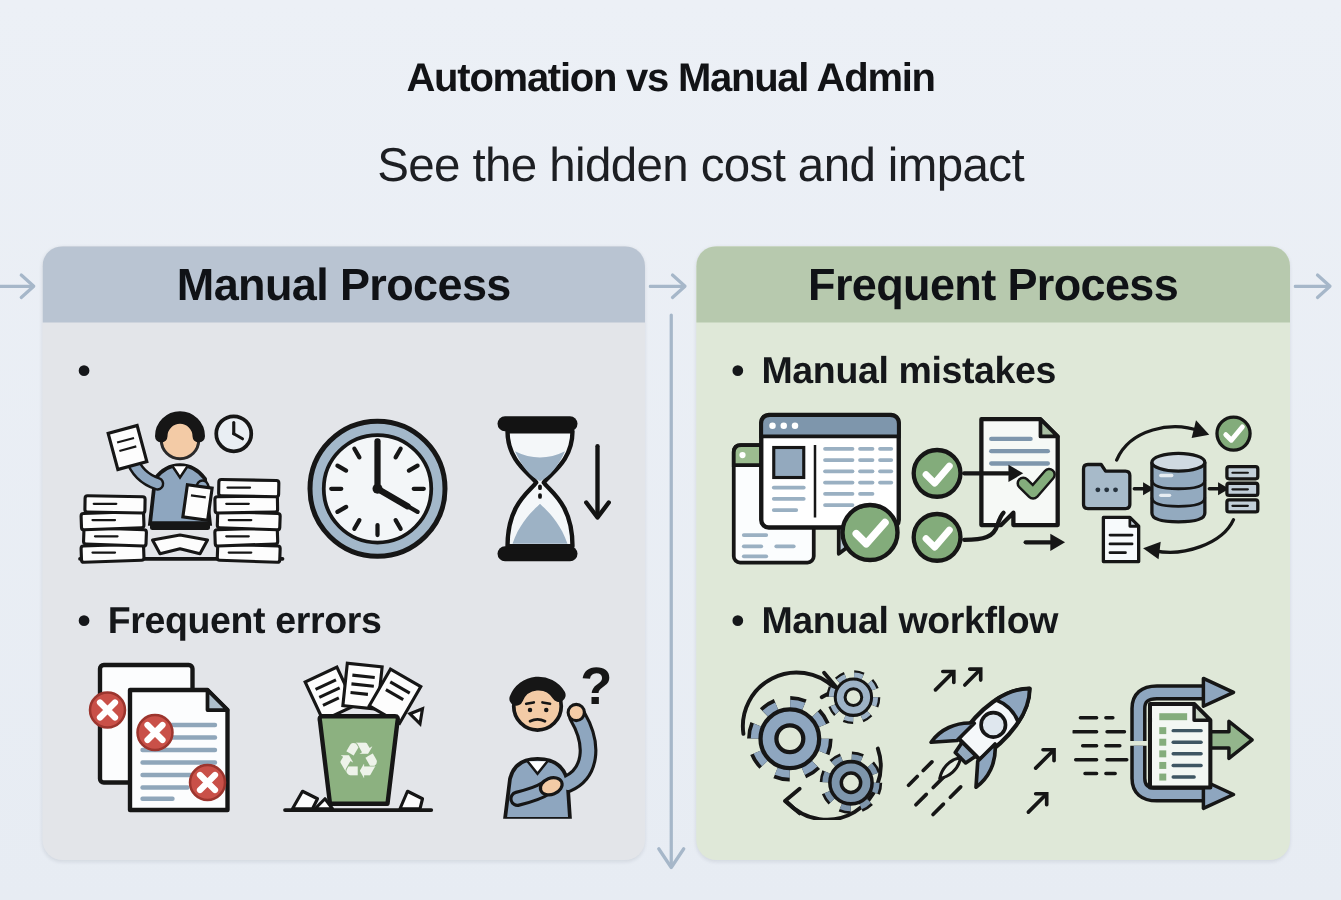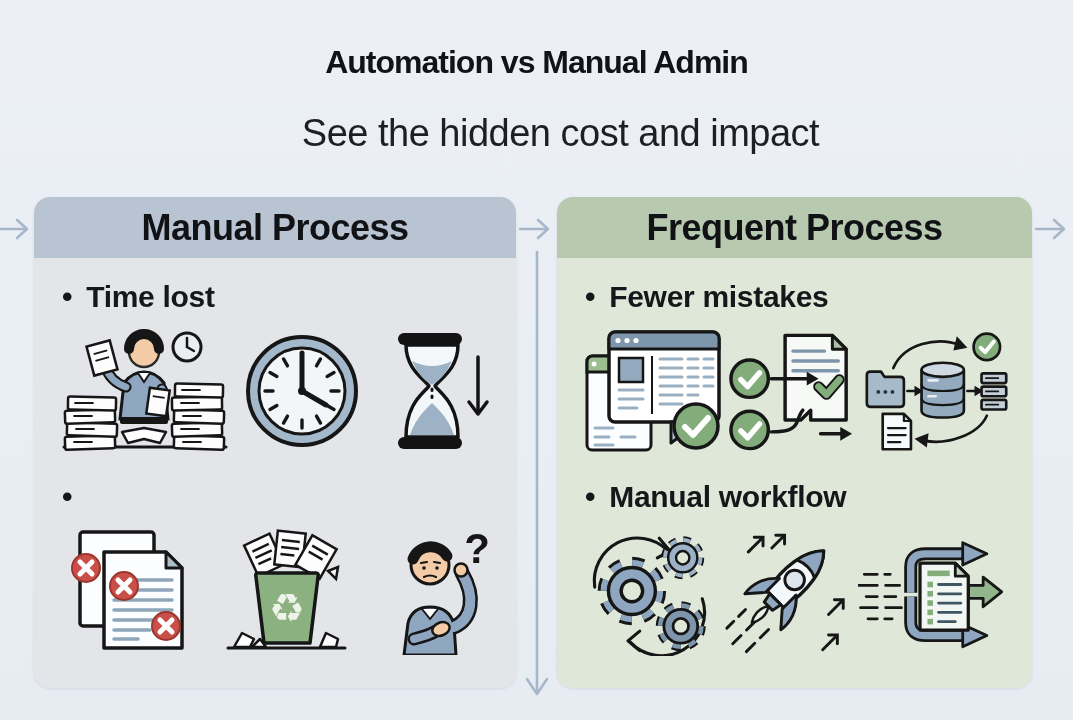--- a/index.html
+++ b/index.html
@@ -84,21 +84,20 @@
 </svg>
 
 <div class="panel manual">
   <div class="panel-header">
     <span>Manual Process</span>
   </div>
   <div class="panel-body">
 
     <div class="section-label">
       <span class="bullet">•</span>
-      <span>Time lost</span>
     </div>
 
     <div class="icon-row">
 
       <svg width="170" height="128" viewBox="0 0 170 128">
         <line x1="4" y1="120" x2="166" y2="120" stroke="#161616" stroke-width="3" stroke-linecap="round"></line>
         <circle cx="127" cy="20" r="14" fill="#e9eef3" stroke="#161616" stroke-width="3"></circle>
         <line x1="127" y1="20" x2="127" y2="11" stroke="#161616" stroke-width="2.5" stroke-linecap="round"></line>
         <line x1="127" y1="20" x2="134" y2="24" stroke="#161616" stroke-width="2.5" stroke-linecap="round"></line>
 
@@ -180,20 +179,21 @@
         <path d="M38,32 Q58,42 78,32 Q70,50 58,56 Q46,50 38,32 Z" fill="#9db2c5"></path>
         <path d="M36,106 C42,88 54,78 58,74 C62,78 74,88 80,106 Z" fill="#9db2c5"></path>
         <line x1="58" y1="60" x2="58" y2="72" stroke="#131313" stroke-width="3" stroke-linecap="round" stroke-dasharray="1.5 5.5"></line>
         <line x1="104" y1="28" x2="104" y2="82" stroke="#131313" stroke-width="3.5" stroke-linecap="round"></line>
         <polyline points="95,73 104,85 113,73" fill="none" stroke="#131313" stroke-width="3.5" stroke-linecap="round" stroke-linejoin="round"></polyline>
       </svg>
     </div>
 
     <div class="section-label">
       <span class="bullet">•</span>
+      <span>Frequent errors</span>
     </div>
 
     <div class="icon-row">
 
       <svg width="138" height="130" viewBox="0 0 138 130">
         <rect x="20" y="6" width="74" height="94" rx="3" fill="#fcfdfe" stroke="#161616" stroke-width="3.5"></rect>
         <path d="M44,26 L106,26 L122,42 L122,122 L44,122 Z" fill="#fcfdfe" stroke="#161616" stroke-width="3.5" stroke-linejoin="round"></path>
         <path d="M106,26 L106,42 L122,42 Z" fill="#aebfcc" stroke="#161616" stroke-width="3" stroke-linejoin="round"></path>
         <g stroke="#8fa6ba" stroke-width="3.5" stroke-linecap="round">
           <line x1="54" y1="54" x2="112" y2="54"></line>
@@ -270,21 +270,21 @@
 </div>
 
 <div class="panel automated">
   <div class="panel-header">
     <span>Frequent Process</span>
   </div>
   <div class="panel-body">
 
     <div class="section-label">
       <span class="bullet">•</span>
-      <span>Fewer mistakes</span>
+      <span>Manual mistakes</span>
     </div>
 
     <div class="icon-row">
 
       <svg width="142" height="126" viewBox="0 0 142 126">
         <rect x="4" y="28" width="64" height="94" rx="5" fill="#fbfdfe" stroke="#161616" stroke-width="3"></rect>
         <path d="M4,34 Q4,28 10,28 L68,28 L68,44 L4,44 Z" fill="#9cbd90" stroke="#161616" stroke-width="3"></path>
         <circle cx="11" cy="36" r="2.5" fill="#ffffff"></circle>
         <g stroke="#9ab0c2" stroke-width="3" stroke-linecap="round">
           <line x1="12" y1="100" x2="30" y2="100"></line>

